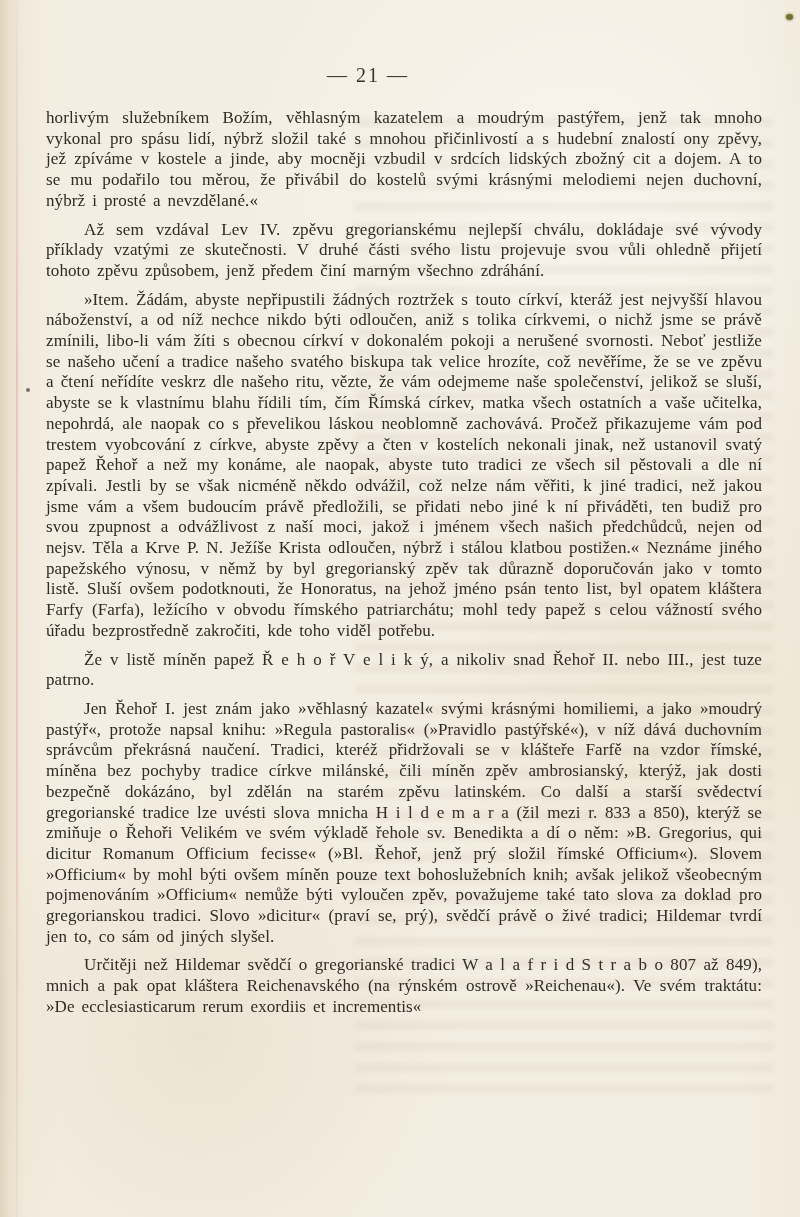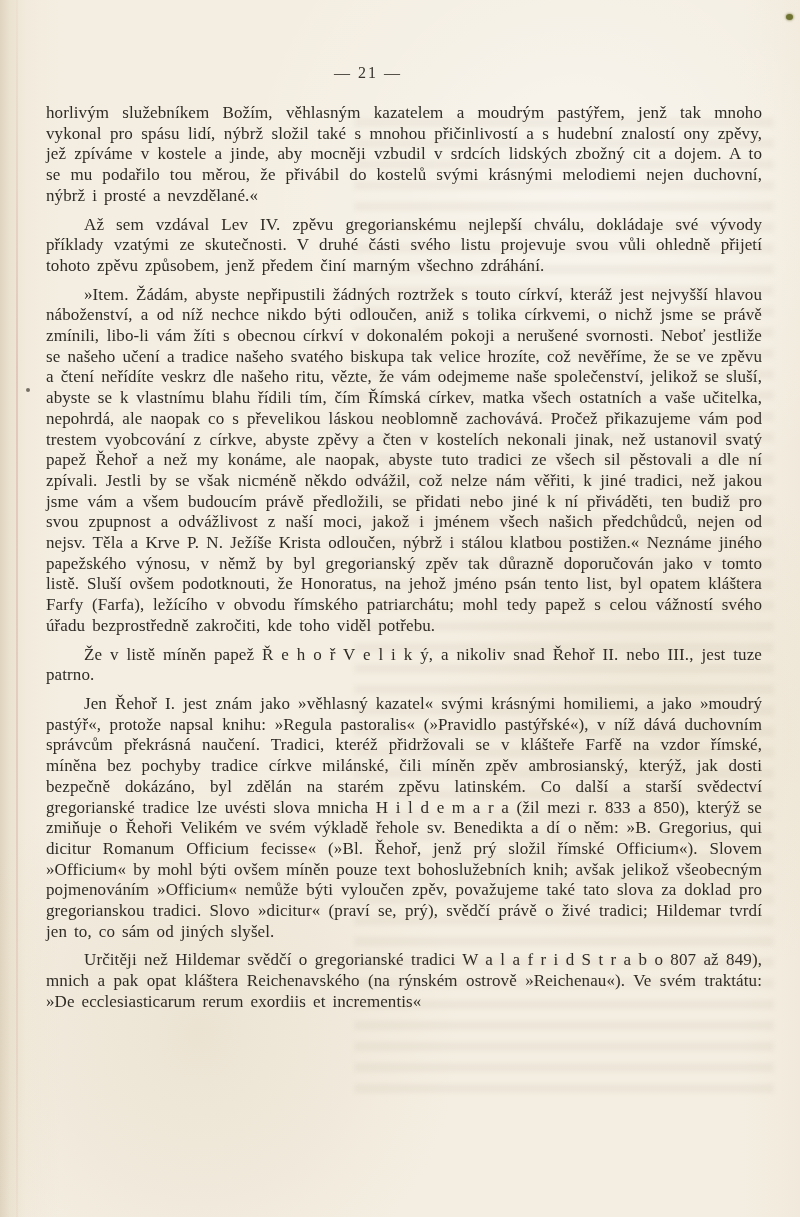--- a/index.html
+++ b/index.html
@@ -70,21 +70,21 @@
     border-radius: 50%;
     background: #564f46;
     opacity: 0.8;
   }
   .running-head {
     box-sizing: border-box;
     width: 716px;
     margin: 0 38px 0 46px;
     padding-top: 64px;
     text-align: center;
-    font-size: 16px;
+    font-size: 20px;
     letter-spacing: 2px;
   }
   .running-head .pagefolio {
     position: relative;
     left: -36px;
     color: #37332c;
   }
   .text-block {
     box-sizing: border-box;
     margin: 21px 38px 0 46px;

